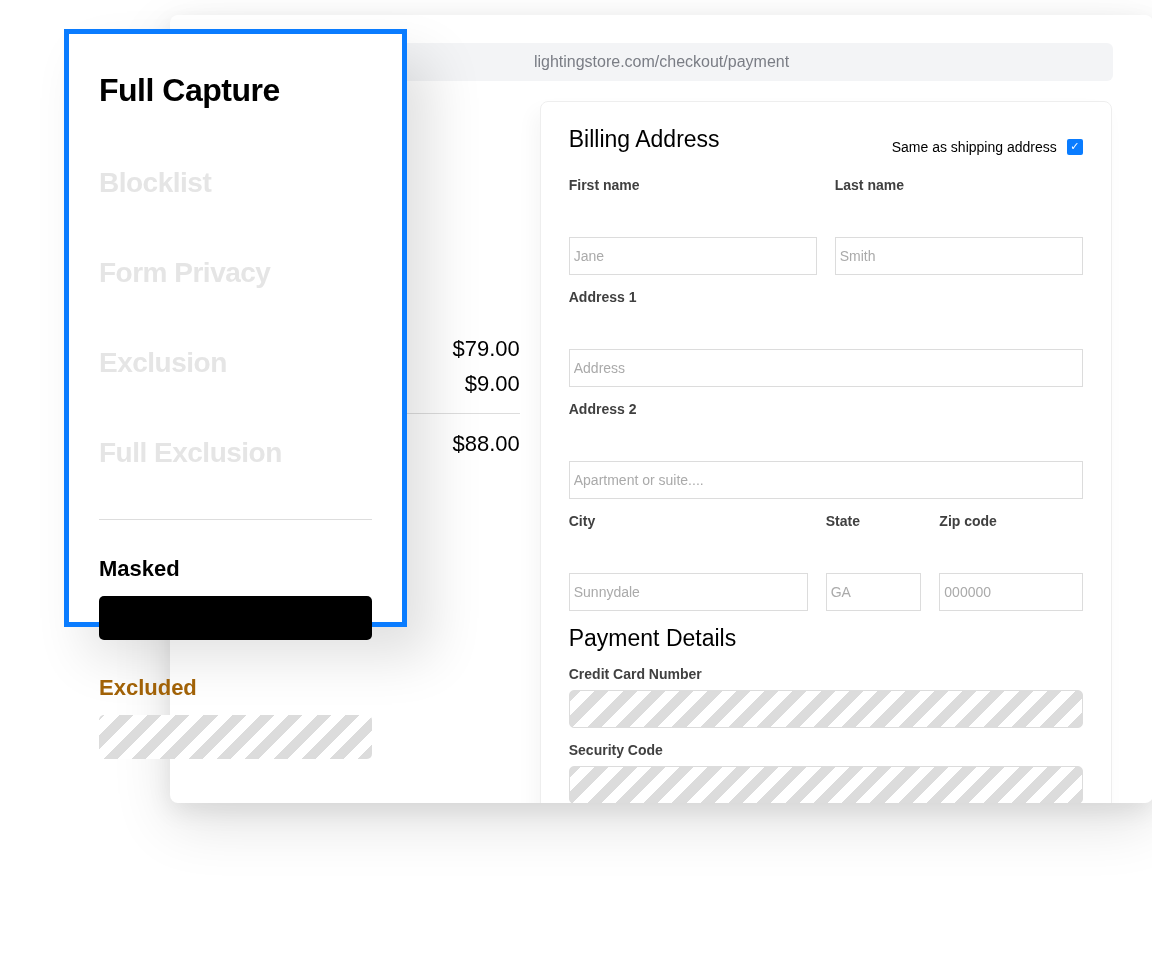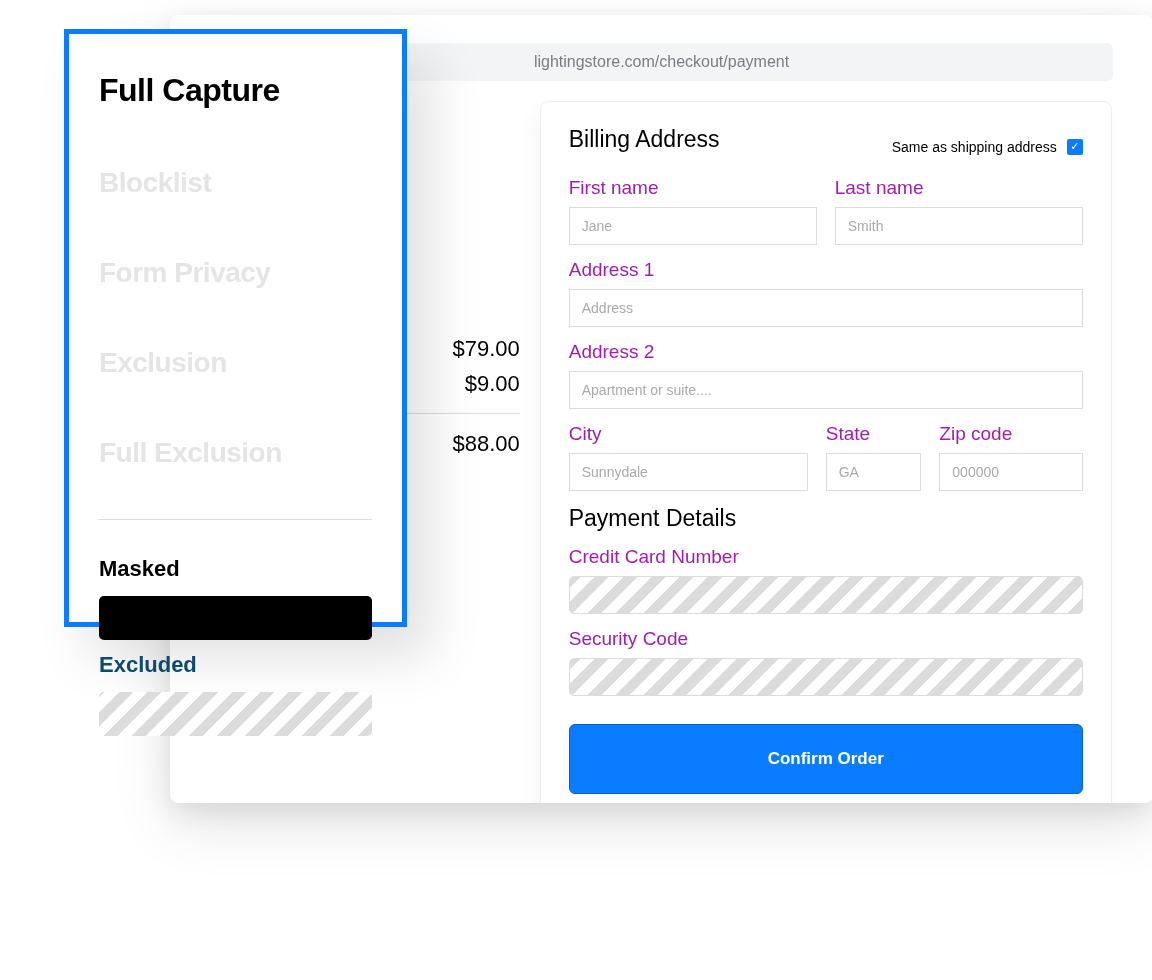--- a/index.html
+++ b/index.html
@@ -91,32 +91,34 @@
     }
     .form-row {
       display: flex;
       gap: 18px;
       margin-bottom: 14px;
     }
     .field {
       flex: 1;
     }
     .field-label {
-      font-size: 19px;
-      color: #a21caf;
+      font-size: 14px;
+      color: #404040;
       margin-bottom: 8px;
       display: block;
+      font-weight: bold;
     }
     .text-input {
       width: 100%;
       border: 1px solid #dcdcdc;
       border-radius: 0;
-      padding: 10px 12px;
+      padding: 10px 4px;
       font-size: 14px;
       color: #333;
+      margin-top: 36px;
     }
     .text-input::placeholder {
       color: #aaa;
     }
     .masked-field {
       width: 100%;
       height: 38px;
       border: 1px solid #dcdcdc;
       border-radius: 5px;
       background: repeating-linear-gradient(
@@ -175,22 +177,22 @@
     }
     .black-bar {
       background: #000;
       height: 44px;
       border-radius: 5px;
       margin-top: 14px;
     }
     .excluded-label {
       font-size: 22px;
       font-weight: 600;
-      color: #0c4a6e;
-      margin-top: 12px;
+      color: #a16207;
+      margin-top: 35px;
     }
     .excluded-sample {
       margin-top: 14px;
       height: 44px;
       border-radius: 5px;
       background: repeating-linear-gradient(
         -45deg,
         #dcdcdc,
         #dcdcdc 10px,
         #fff 10px,

